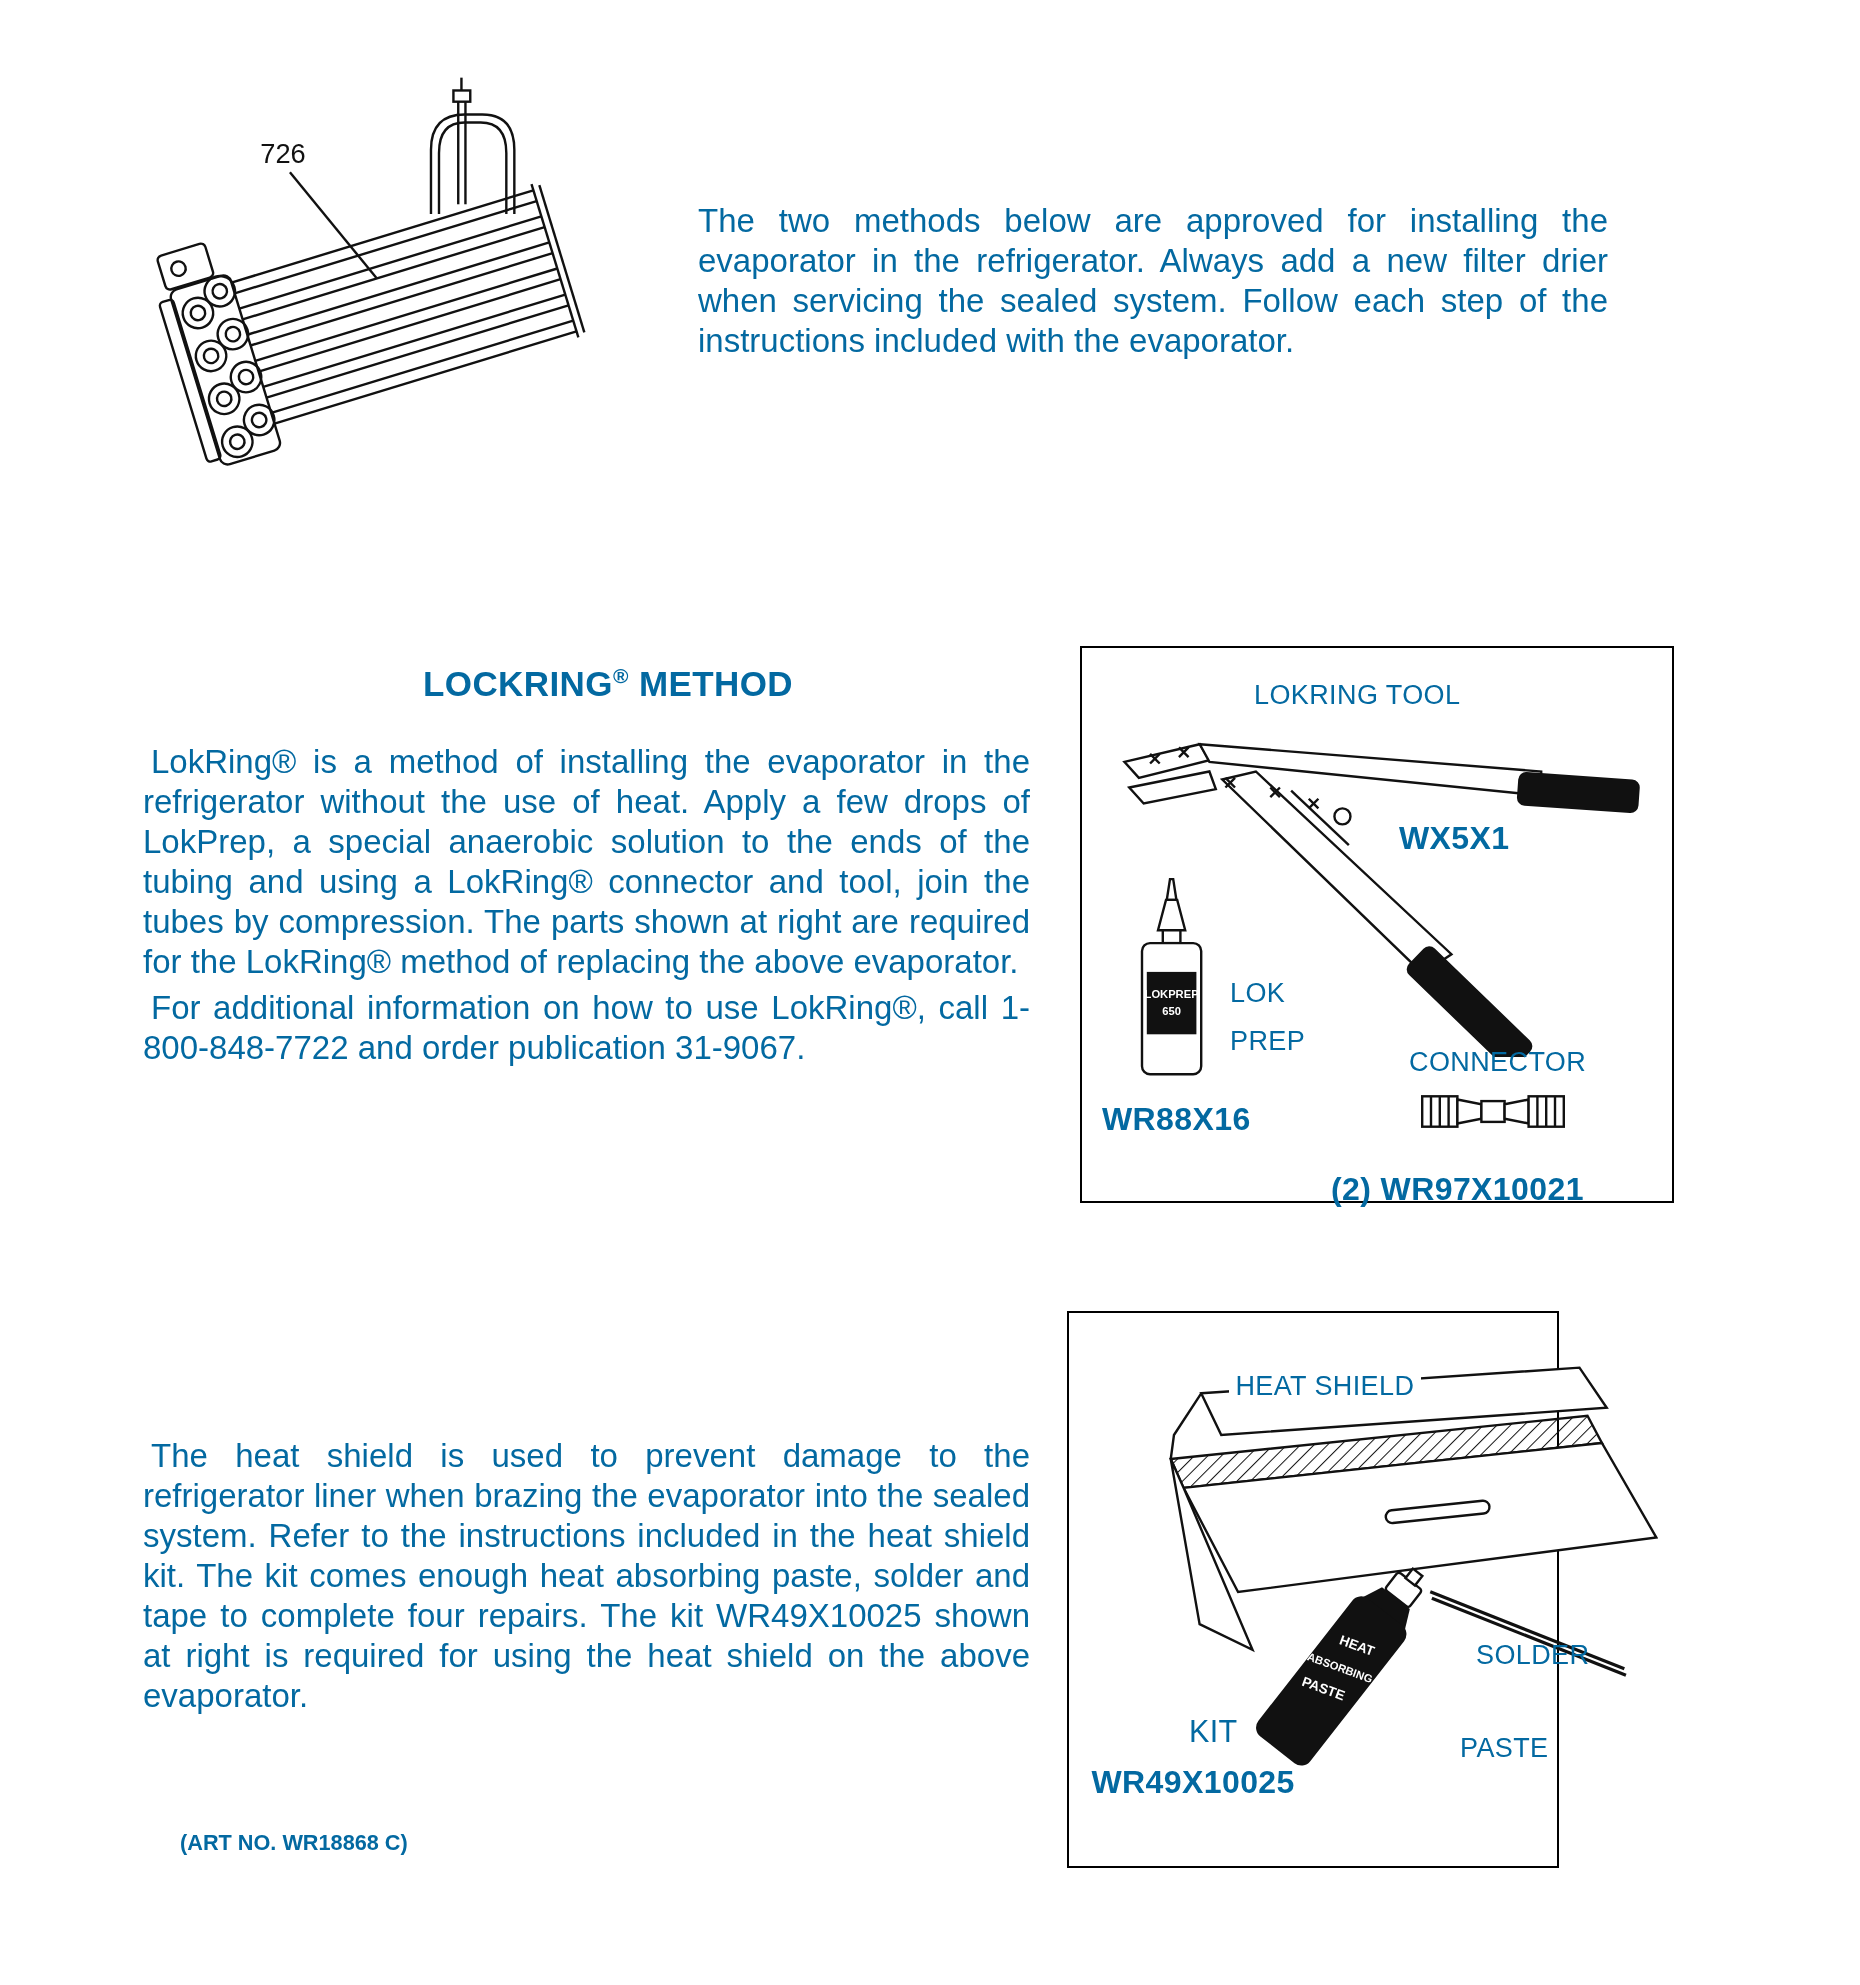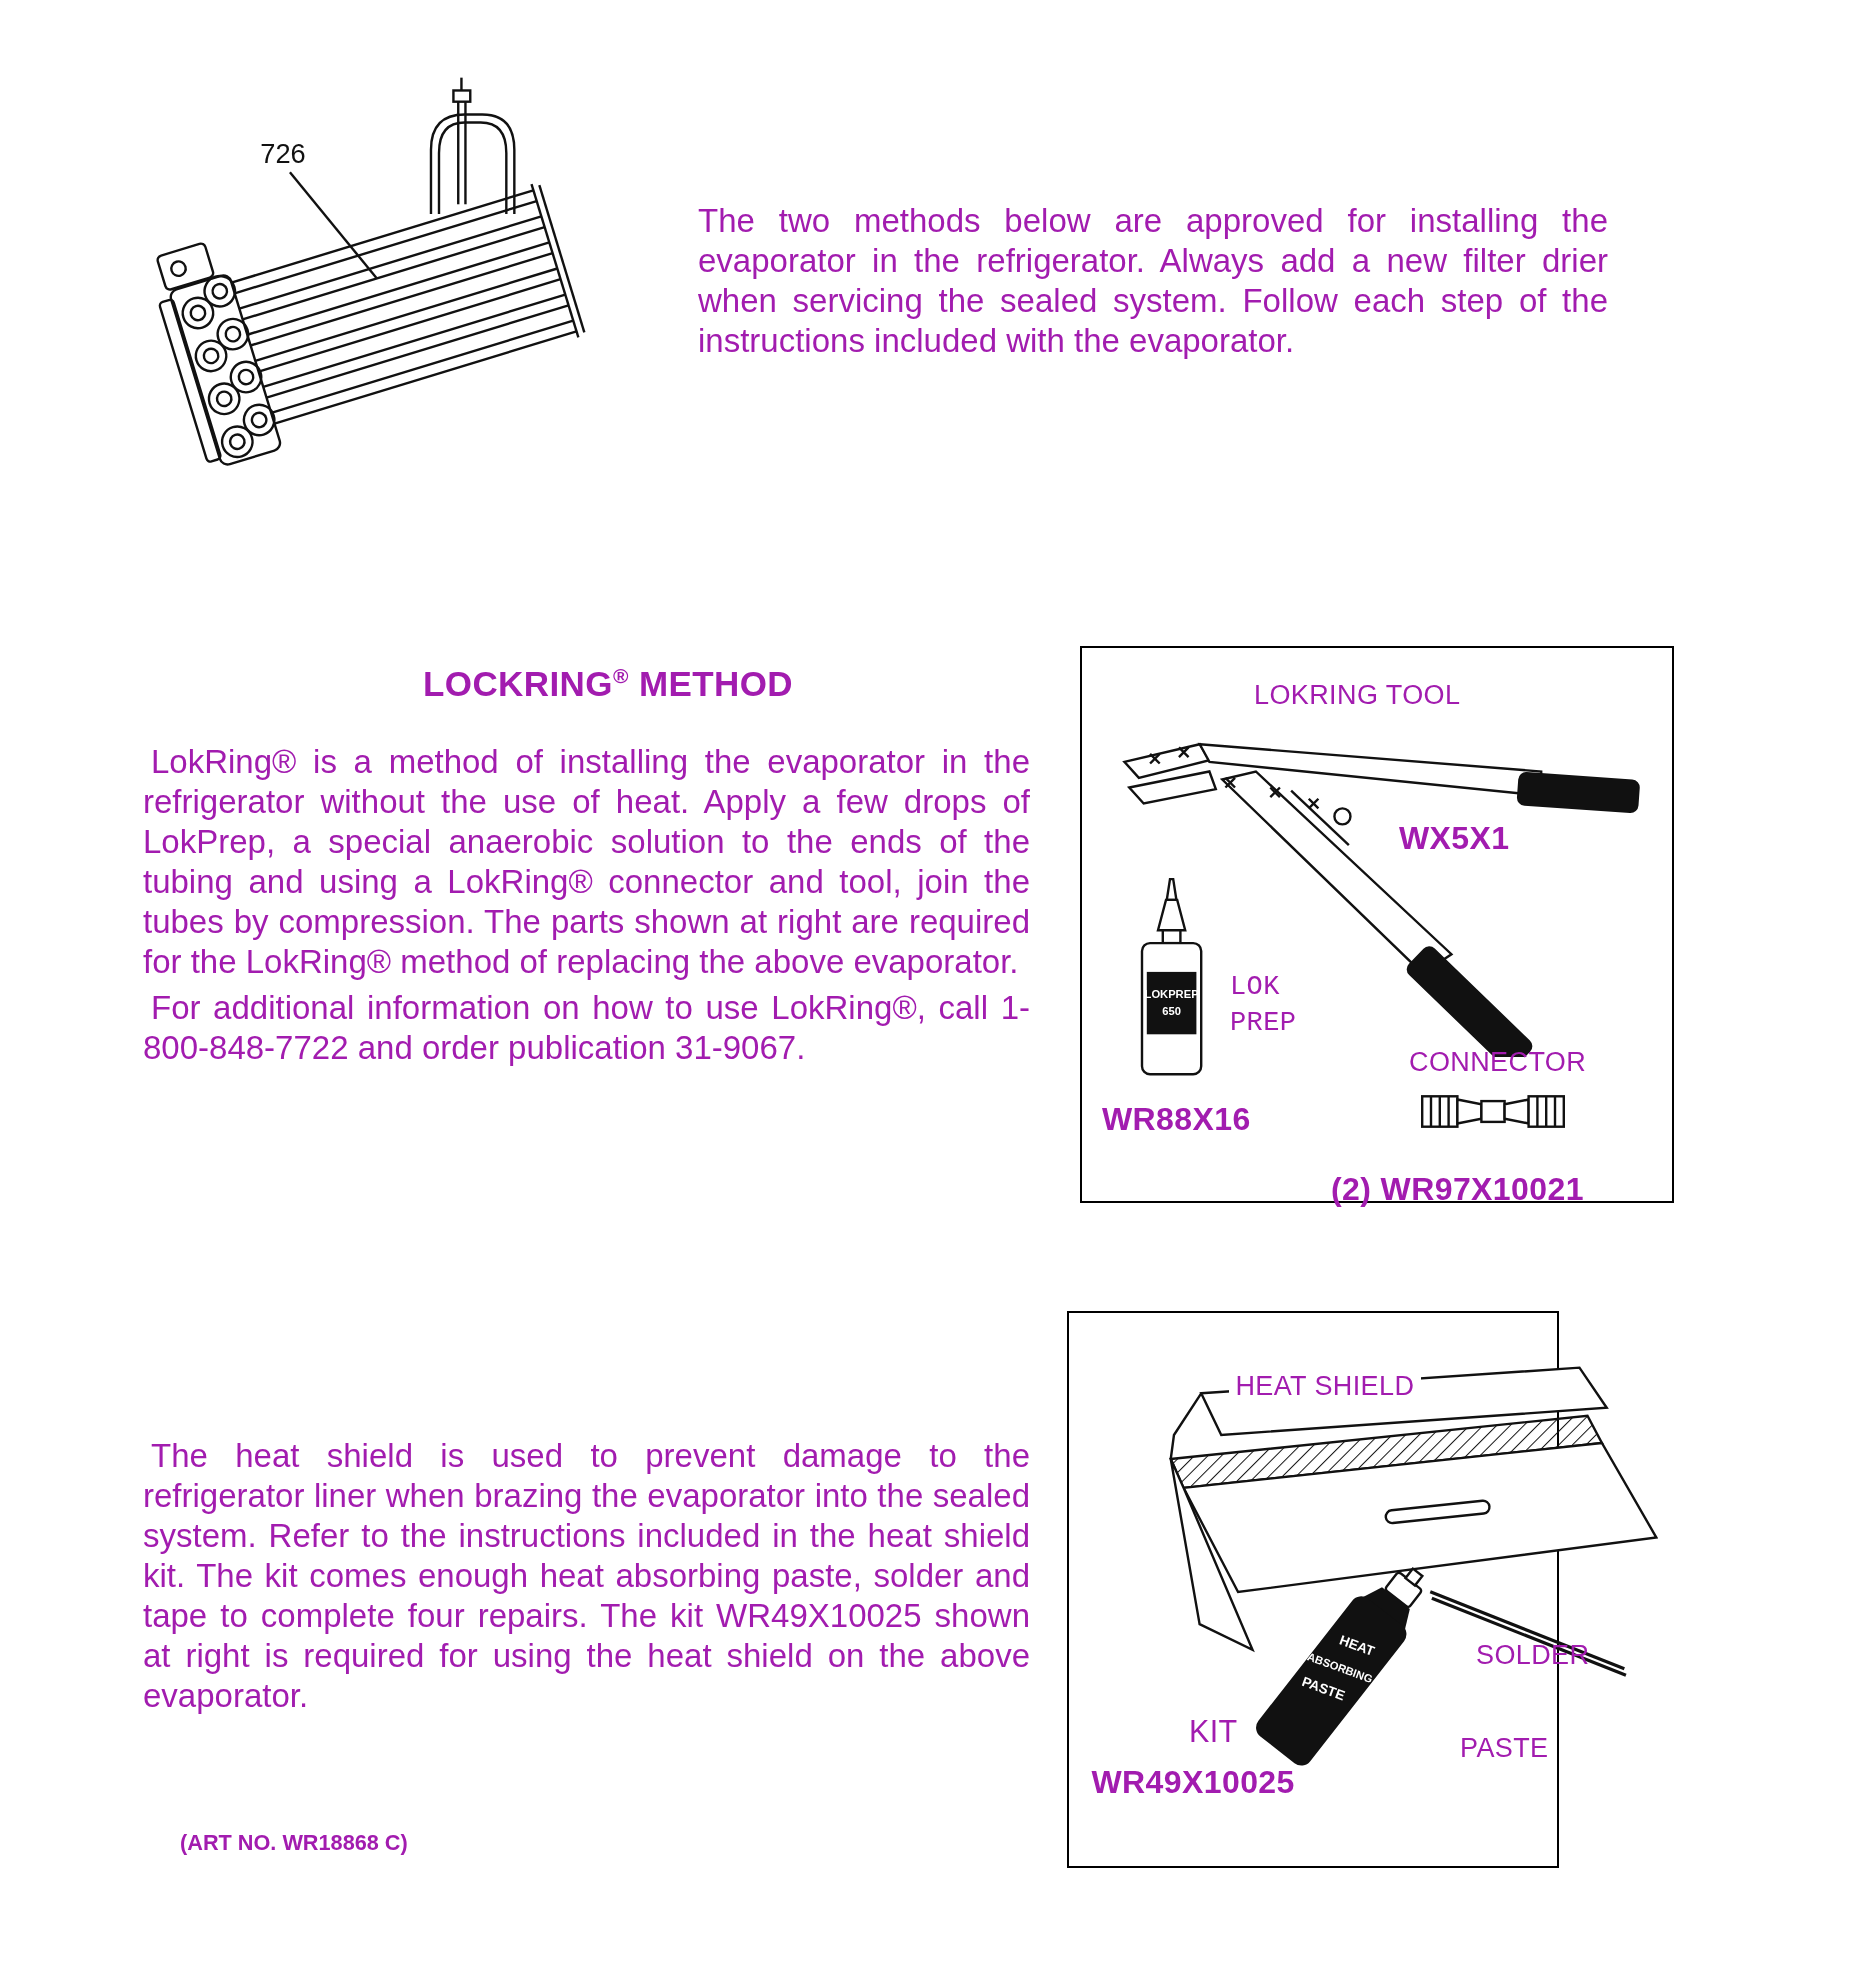--- a/index.html
+++ b/index.html
@@ -1,31 +1,31 @@
 <!DOCTYPE html>
 <html style="font-size:13px"><head>
 <meta charset="utf-8">
 <style>
   * { box-sizing: border-box; }
   html,body { margin:0; padding:0; background:#fff; }
   .page {
     position:relative; width:1861px; height:1985px;
-    background:#fff; color:#a21caf;
+    background:#fff; color:#0369a1;
     font-family:"Liberation Sans","DejaVu Sans",sans-serif;
     overflow:hidden;
   }
   .abs { position:absolute; }
   .body-text { font-size:33px; line-height:40px; text-align:justify; text-indent:8px; }
   .body-text p { margin:0 0 6.4px 0; }
   .section-heading { font-size:35px; font-weight:bold; text-align:center; letter-spacing:0.4px; }
   .section-heading sup { font-size:21px; }
   .part-box { position:absolute; border:2.4px solid #000; background:#fff; }
   .box-label { position:absolute; font-size:27px; letter-spacing:0.4px; }
   .part-number { position:absolute; font-size:32px; font-weight:bold; letter-spacing:0.4px; }
-  .prep-label { white-space:pre-line; line-height:36px;font-family:Liberation Mono, monospace; }
+  .prep-label { white-space:pre-line; line-height:48px; }
   .white-bg { background:#fff; padding:0 6.4px; }
   .art-no { font-size:21.7px; font-weight:bold; }
   svg { display:block; }
   svg text { font-family:"Liberation Sans",sans-serif; }
 </style>
 </head>
 <body>
 
 <div class="page">
 

